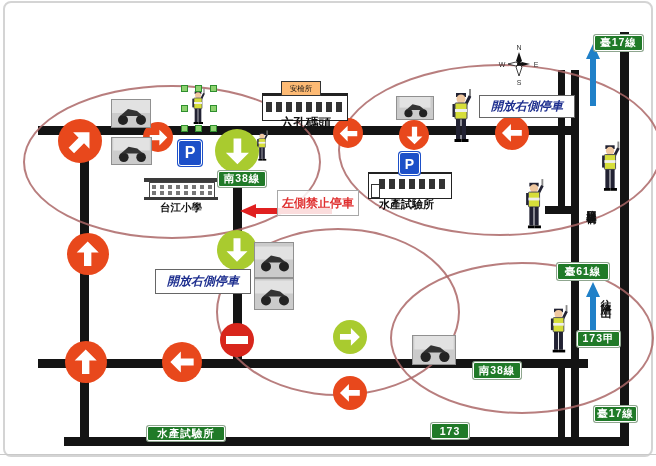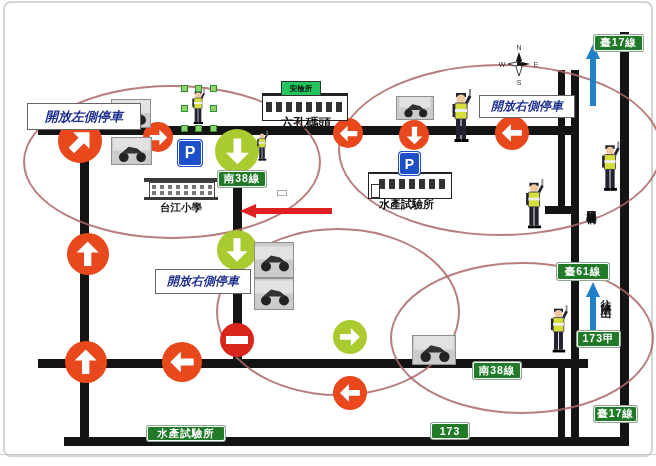--- a/index.html
+++ b/index.html
@@ -147,30 +147,30 @@
   <div class="gsign" style="left:557px;top:263px;width:50px;height:15px">臺61線</div>
   <div class="gsign" style="left:577px;top:331px;width:41px;height:14px">173甲</div>
   <div class="gsign" style="left:473px;top:362px;width:46px;height:15px">南38線</div>
   <div class="gsign" style="left:594px;top:406px;width:41px;height:14px">臺17線</div>
   <div class="gsign" style="left:431px;top:423px;width:36px;height:14px">173</div>
   <div class="gsign" style="left:147px;top:426px;width:76px;height:13px">水產試驗所</div>
 
   <div class="plabel vtext" style="left:598px;top:290px;font-size:11px;letter-spacing:4px">往鹽山</div>
   <div class="plabel vtext" style="left:584px;top:202px;font-size:10px;letter-spacing:1px">鹽埕三號橋</div>
 
-  <div class="bluebox" style="left:27px;top:103px;width:112px;height:25px;font-size:13px">開放左側停車</div>
   <div class="bluebox" style="left:479px;top:95px;width:94px;height:21px;font-size:12px">開放右側停車</div>
   <div class="bluebox" style="left:155px;top:269px;width:94px;height:23px;font-size:12px">開放右側停車</div>
   <div class="towbox" style="left:277px;top:190px">
+    <div>左側禁止停車</div>
   </div>
 
   <div class="psign" style="left:178px;top:140px;width:22px;height:24px;font-size:16px">P</div>
   <div class="psign" style="left:399px;top:152px;width:19px;height:21px;font-size:14px">P</div>
 
-  <div class="bldg" style="left:281px;top:81px;width:38px;height:13px;background:#22c55e;border:1px solid #333;display:flex;align-items:center;justify-content:center;font-size:7.5px;font-weight:bold;color:#111;z-index:4">安檢所</div>
+  <div class="bldg" style="left:281px;top:81px;width:38px;height:13px;background:#fdba74;border:1px solid #333;display:flex;align-items:center;justify-content:center;font-size:7.5px;font-weight:normal;color:#111;z-index:4">安檢所</div>
   <div class="bldg" style="left:262px;top:93px;width:84px;height:24px;background:#fff;border:1px solid #222;border-top:3px solid #222">
     <div style="position:absolute;left:3px;top:6px;right:3px;height:10px;background:repeating-linear-gradient(90deg,#333 0 6px,transparent 6px 10px)"></div>
   </div>
   <div class="plabel" style="left:281px;top:115px;font-size:12.5px;font-weight:bold">六孔碼頭</div>
 
   <div class="bldg" style="left:147px;top:178px;width:68px;height:22px">
     <div style="position:absolute;left:-3px;top:0;width:74px;height:4px;background:#3a3a3a"></div>
     <div style="position:absolute;left:2px;top:4px;width:64px;height:15px;background:#fff;border:1px solid #444">
       <div style="position:absolute;left:2px;top:2px;right:2px;height:4px;background:repeating-linear-gradient(90deg,#777 0 4px,transparent 4px 8px)"></div>
       <div style="position:absolute;left:2px;top:8px;right:2px;height:4px;background:repeating-linear-gradient(90deg,#777 0 4px,transparent 4px 8px)"></div>

